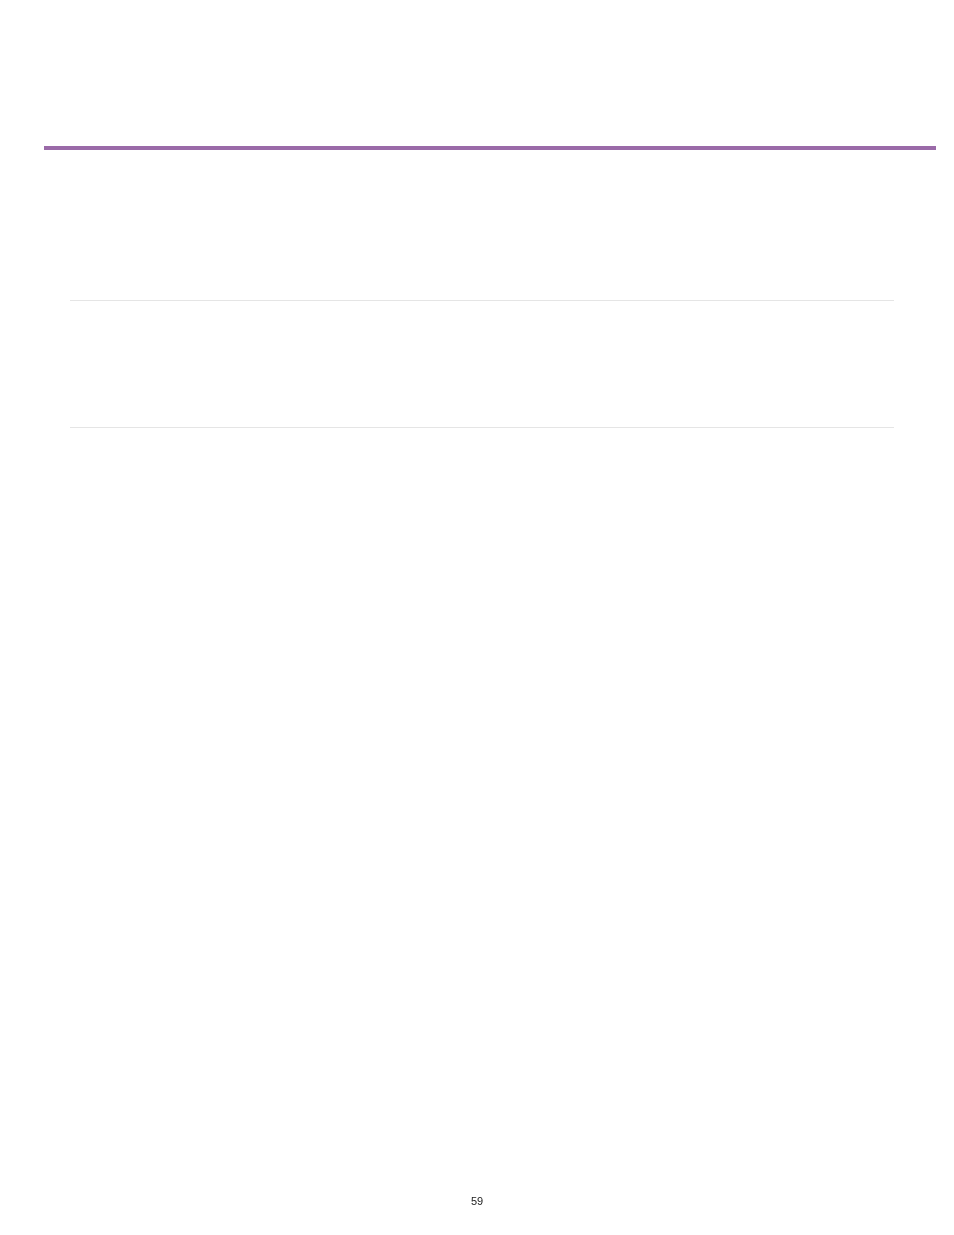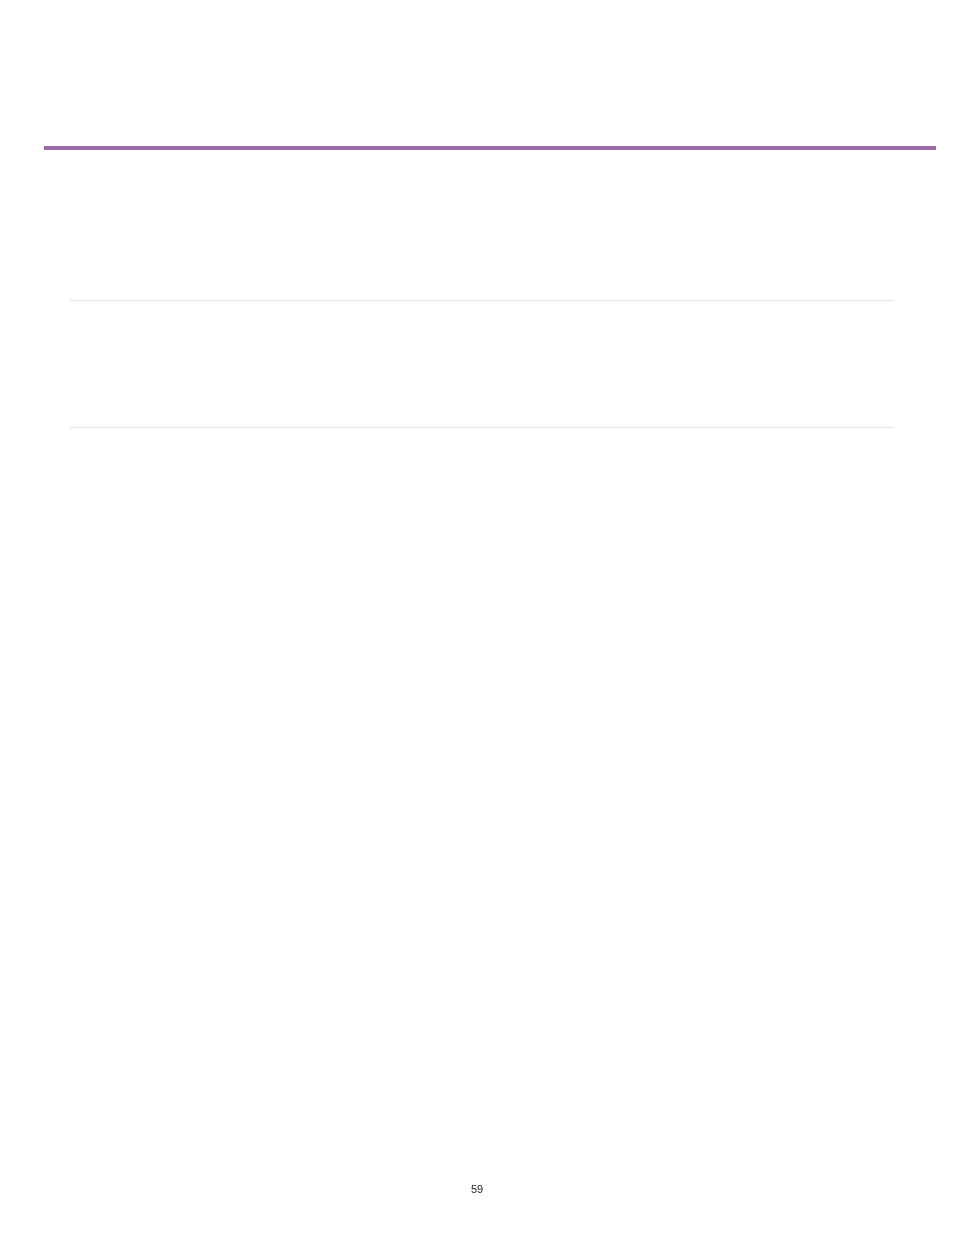--- a/index.html
+++ b/index.html
@@ -43,21 +43,21 @@
     font-size: 11px;
     line-height: 26px;
     height: 26px;
     color: transparent; 
   }
   .group1 { margin-top: 310px; }
   .group2 { margin-top: 16px; }
   .group3 { margin-top: 134px; }
   .page-number {
     position: absolute;
-    bottom: 40px;
+    bottom: 28px;
     width: 100%;
     text-align: center;
     font-size: 11px;
     color: #222;
   }
 </style>
 </head>
 <body>
 
 <div class="top-rule"></div>

